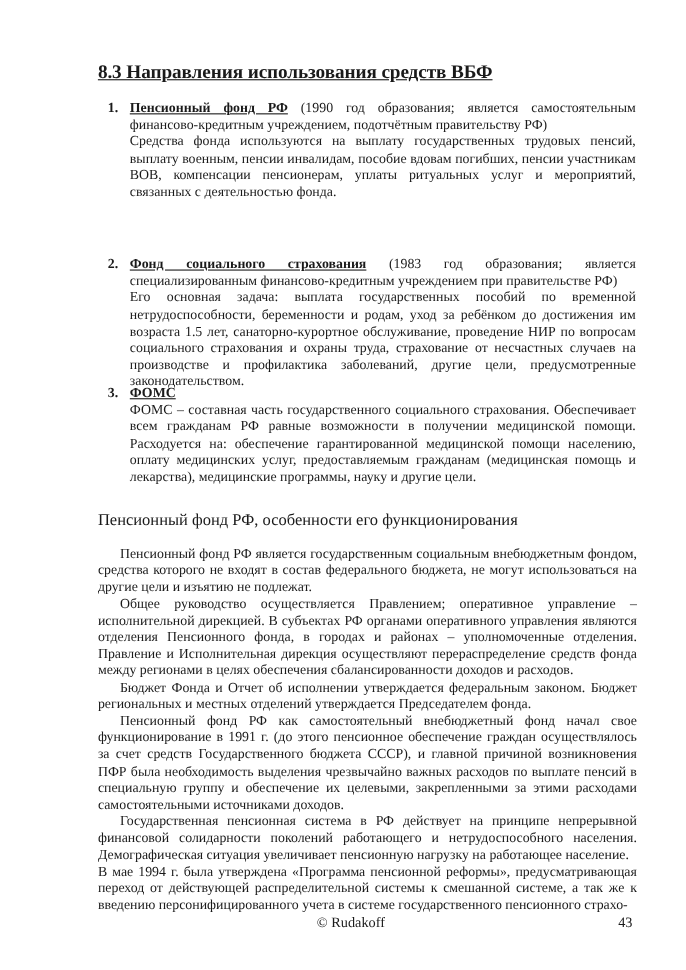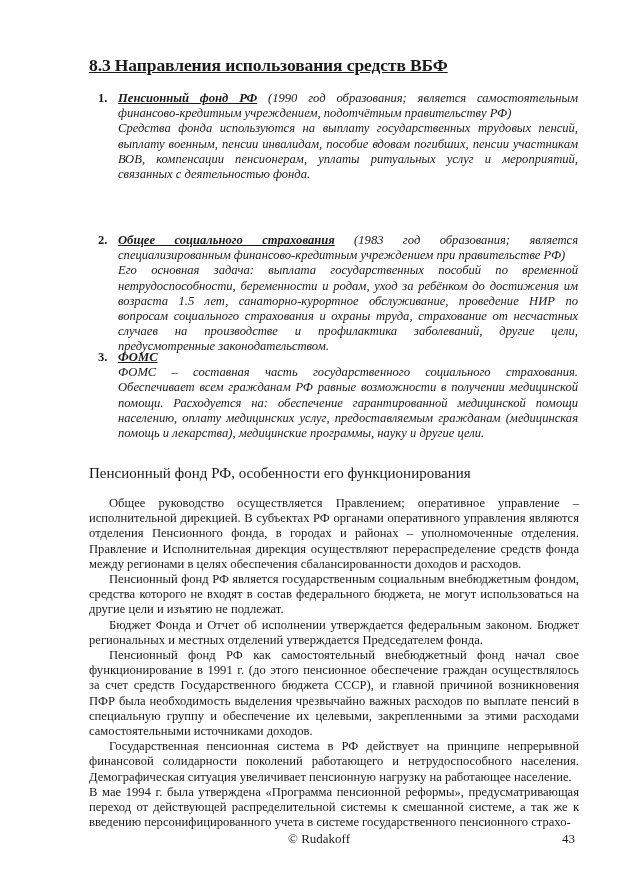--- a/index.html
+++ b/index.html
@@ -51,21 +51,20 @@
       width: 18px;
     }
     .item-body {
       margin-left: 20px;
       width: 460px;
       text-align: justify;
     }
     .item-body p {
       margin: 0;
       text-align: justify;
-      font-style: italic;
     }
     .item-name {
       font-weight: bold;
       text-decoration: underline;
     }
     .gap { height: 15px; }
     .subheading {
       position: absolute;
       left: 89px;
       top: 465px;
@@ -115,39 +114,39 @@
       <div class="item-body">
         <p><span class="item-name">Пенсионный фонд РФ</span><span> (1990 год образования; является самостоятельным финансово-кредитным учреждением, подотчётным правительству РФ)</span></p>
         <p>Средства фонда используются на выплату государственных трудовых пенсий, выплату военным, пенсии инвалидам, пособие вдовам погибших, пенсии участникам ВОВ, компенсации пенсионерам, уплаты ритуальных услуг и мероприятий, связанных с деятельностью фонда.</p>
         <div class="gap"></div>
       </div>
     </div>
 
     <div class="list-item" style="top:142px;">
       <span class="item-num">2.</span>
       <div class="item-body">
-        <p><span class="item-name">Общее социального страхования</span><span> (1983 год образования; является специализированным финансово-кредитным учреждением при правительстве РФ)</span></p>
+        <p><span class="item-name">Фонд социального страхования</span><span> (1983 год образования; является специализированным финансово-кредитным учреждением при правительстве РФ)</span></p>
         <p>Его основная задача: выплата государственных пособий по временной нетрудоспособности, беременности и родам, уход за ребёнком до достижения им возраста 1.5 лет, санаторно-курортное обслуживание, проведение НИР по вопросам социального страхования и охраны труда, страхование от несчастных случаев на производстве и профилактика заболеваний, другие цели, предусмотренные законодательством.</p>
       </div>
     </div>
 
     <div class="list-item" style="top:259px;">
       <span class="item-num">3.</span>
       <div class="item-body">
         <p><span class="item-name">ФОМС</span></p>
         <p>ФОМС – составная часть государственного социального страхования. Обеспечивает всем гражданам РФ равные возможности в получении медицинской помощи. Расходуется на: обеспечение гарантированной медицинской помощи населению, оплату медицинских услуг, предоставляемым гражданам (медицинская помощь и лекарства), медицинские программы, науку и другие цели.</p>
       </div>
     </div>
   </div>
 
   <div class="subheading">Пенсионный фонд РФ, особенности его функционирования</div>
 
   <div class="body-text">
+    <p>Пенсионный фонд РФ является государственным социальным внебюджетным фондом, средства которого не входят в состав федерального бюджета, не могут использоваться на другие цели и изъятию не подлежат.</p>
     <p>Общее руководство осуществляется Правлением; оперативное управление – исполнительной дирекцией. В субъектах РФ органами оперативного управления являются отделения Пенсионного фонда, в городах и районах – уполномоченные отделения. Правление и Исполнительная дирекция осуществляют перераспределение средств фонда между регионами в целях обеспечения сбалансированности доходов и расходов.</p>
-    <p>Пенсионный фонд РФ является государственным социальным внебюджетным фондом, средства которого не входят в состав федерального бюджета, не могут использоваться на другие цели и изъятию не подлежат.</p>
     <p>Бюджет Фонда и Отчет об исполнении  утверждается федеральным законом. Бюджет региональных и местных отделений утверждается Председателем фонда.</p>
     <p>Пенсионный фонд РФ как самостоятельный внебюджетный фонд начал свое функционирование в 1991 г. (до этого пенсионное обеспечение граждан осуществлялось за счет средств Государственного бюджета СССР), и главной причиной возникновения  ПФР была необходимость выделения чрезвычайно важных расходов по выплате пенсий в специальную группу и обеспечение их целевыми, закрепленными за этими расходами самостоятельными источниками доходов.</p>
     <p>Государственная пенсионная система в РФ действует на принципе непрерывной финансовой солидарности поколений работающего и нетрудоспособного населения. Демографическая ситуация увеличивает пенсионную нагрузку на работающее население.</p>
     <p class="noindent">В мае 1994 г. была утверждена «Программа пенсионной реформы», предусматривающая переход от действующей распределительной системы к смешанной системе, а так же к введению персонифицированного учета в системе государственного пенсионного страхо-</p>
   </div>
 
   <div class="footer-copy">© Rudakoff</div>
   <div class="footer-page">43</div>
 
 </div>

